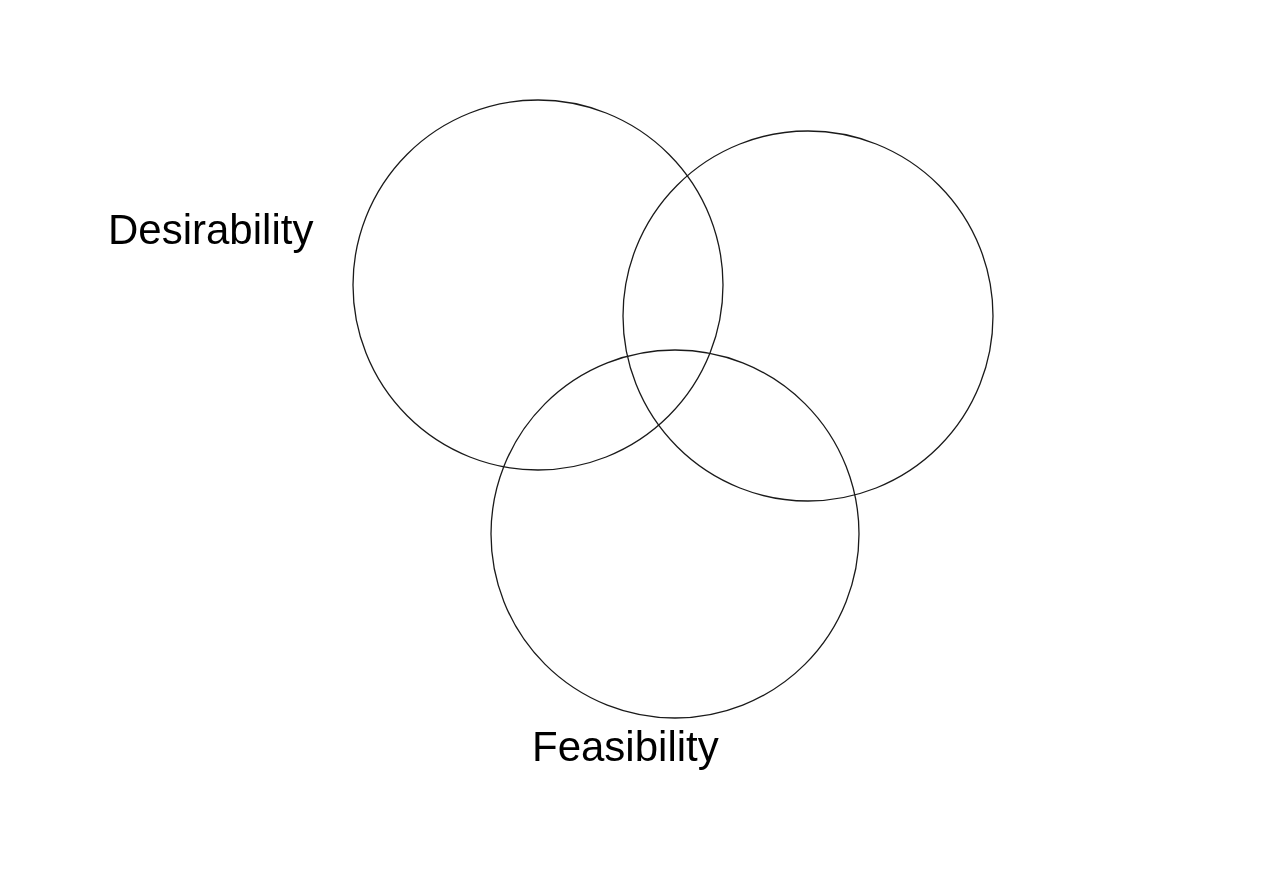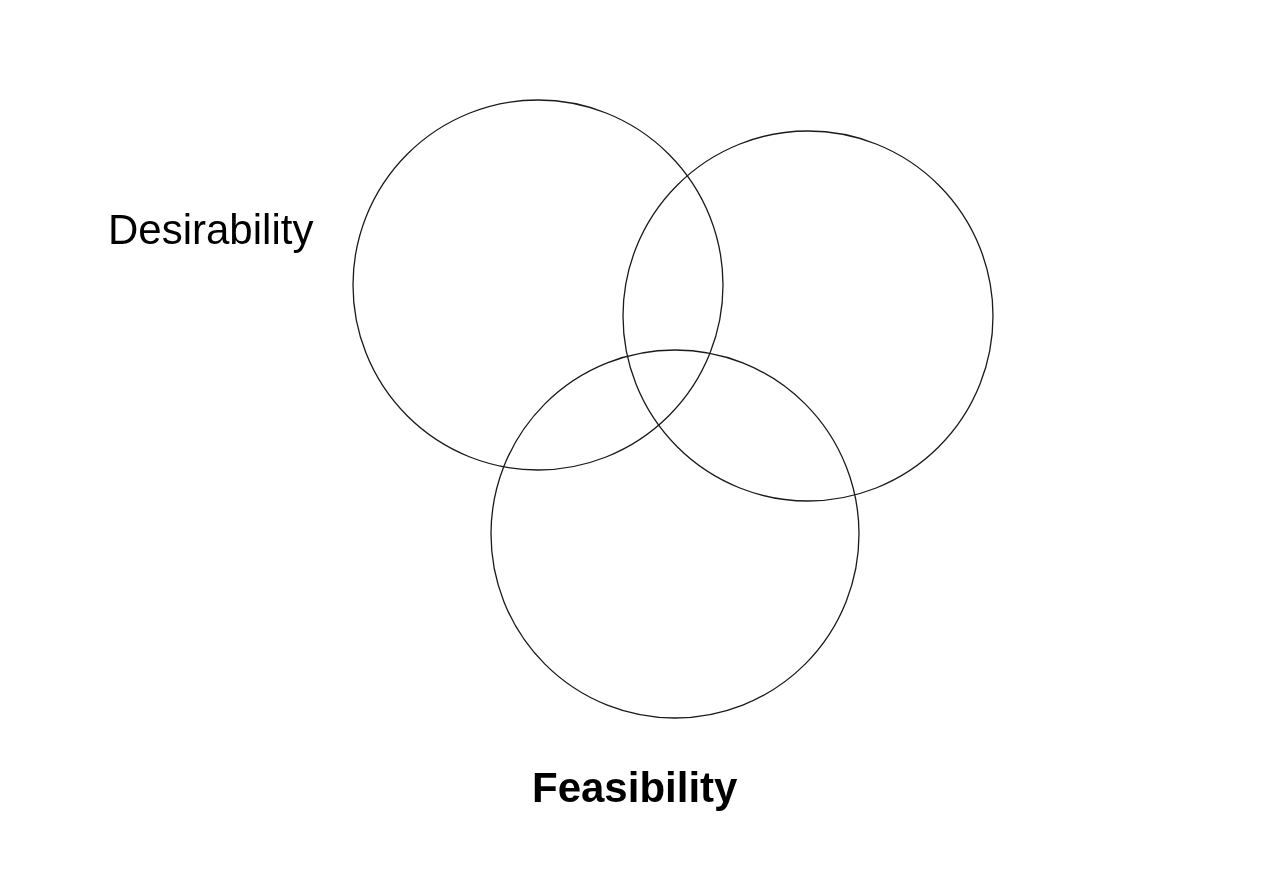--- a/index.html
+++ b/index.html
@@ -31,21 +31,21 @@
   .set-label {
     position: absolute;
     font-size: 42px;
     line-height: 1;
     color: #000000;
     white-space: nowrap;
     letter-spacing: 0px;
   }
   #label-desirability { left: 108px; top: 209px; }
   #label-viability    { left: 1015px; top: 327px; }
-  #label-feasibility  { left: 532px; top: 767px; font-weight: bold; }
+  #label-feasibility  { left: 532px; top: 726px; }
 </style>
 </head>
 <body>
 
 <div class="canvas">
   <svg class="venn-svg" width="1262" height="888" viewBox="0 0 1262 888">
     <circle cx="538" cy="285" r="185" stroke="#1a1a1a"></circle>
     <circle cx="808" cy="316" r="185" stroke="#1a1a1a"></circle>
     <circle cx="675" cy="534" r="184" stroke="#1a1a1a"></circle>
   </svg>

